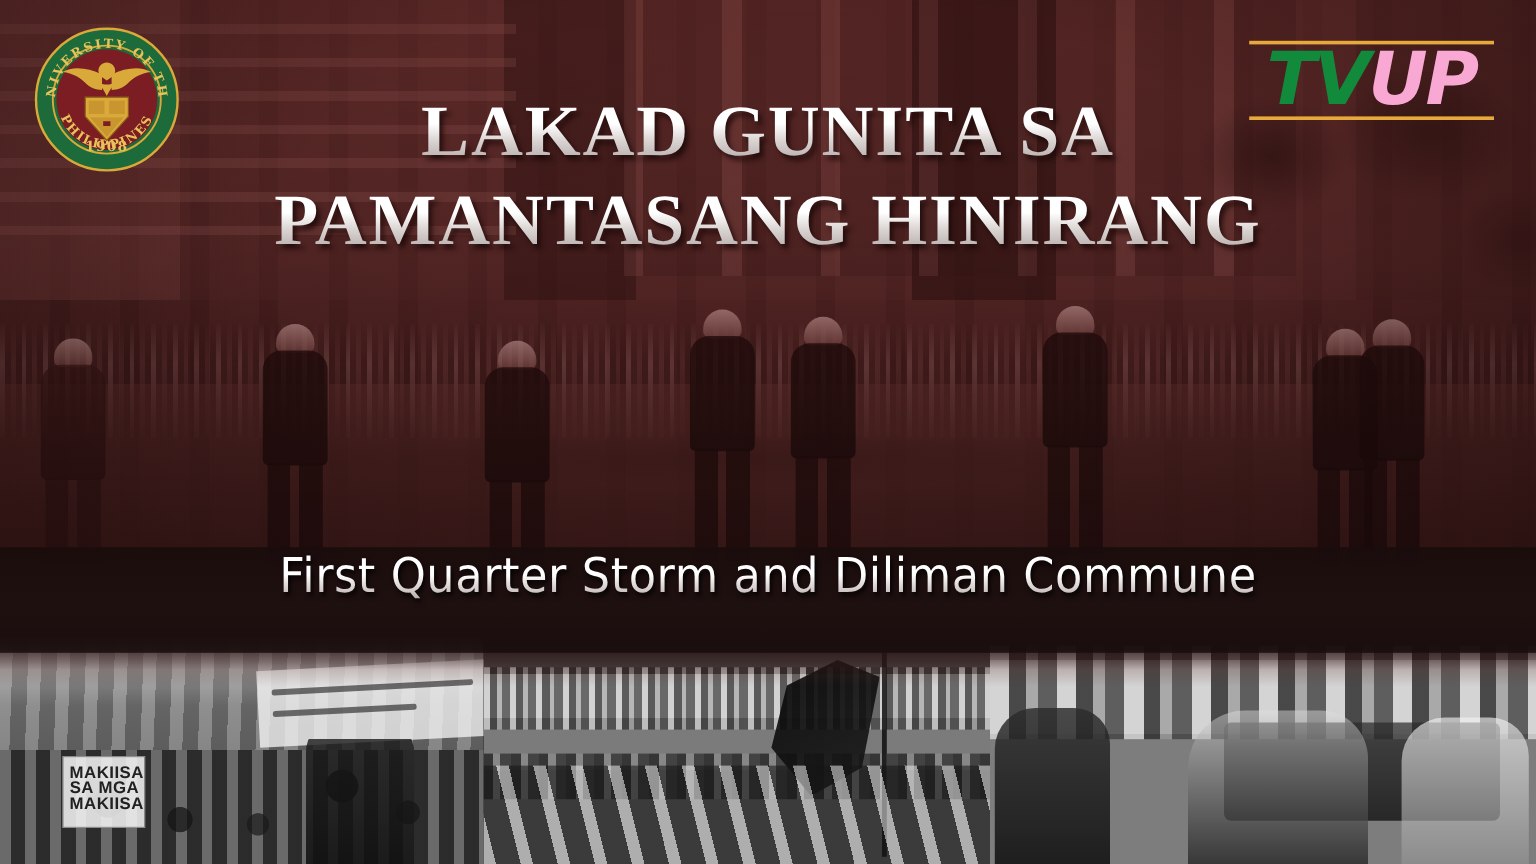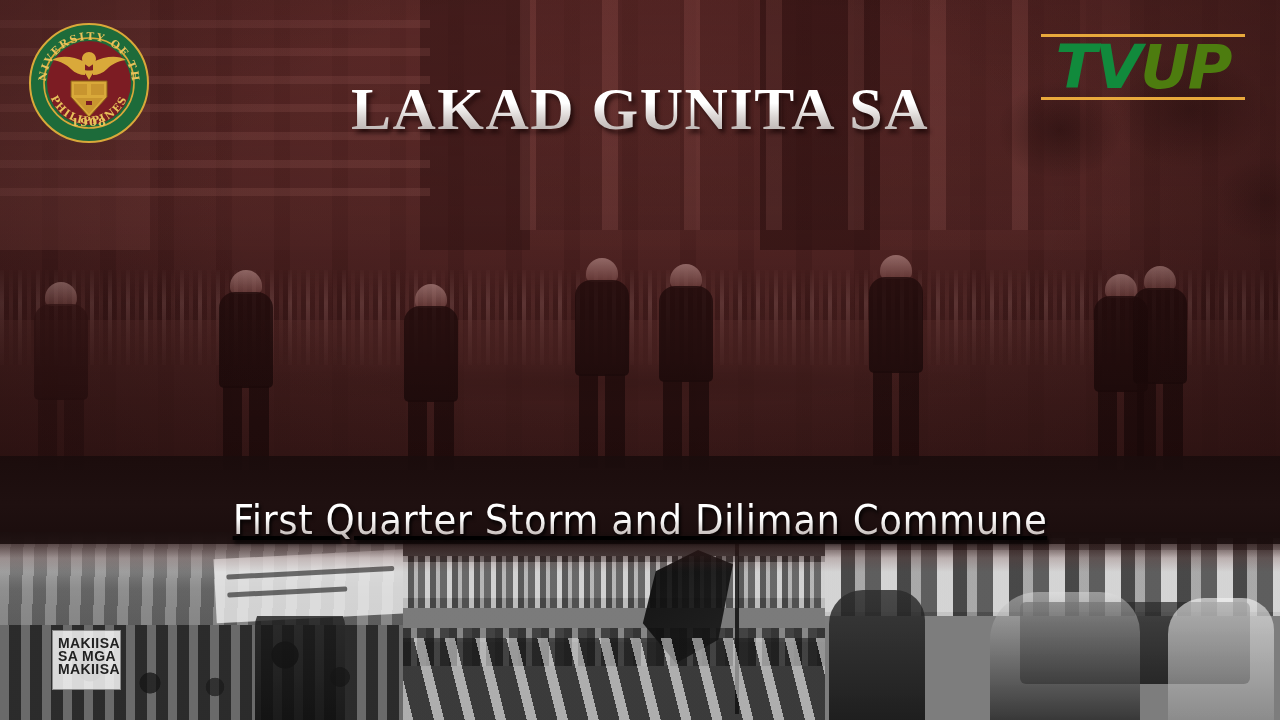--- a/index.html
+++ b/index.html
@@ -186,21 +186,21 @@
     text-align: center;
     font-family: "DejaVu Sans", sans-serif;
     font-weight: bold;
     font-style: italic;
     font-size: 61px;
     line-height: 70px;
     letter-spacing: -2px;
     white-space: nowrap;
   }
   .tvup-tv { color: #118a3c; }
-  .tvup-up { color: #4d7c0f; text-align: center; }
+  .tvup-up { color: #f9a8d4; text-align: center; }
 
   
   .title-wrap {
     position: absolute;
     left: 0; right: 0; top: 72px;
     z-index: 25;
     text-align: center;
     pointer-events: none;
   }
   .title-line {
@@ -223,23 +223,22 @@
     position: absolute;
     left: 0; right: 0;
     top: 456px;
     height: 88px;
     z-index: 28;
     background: linear-gradient(to bottom,
       rgba(26,12,12,0.93) 0%,
       rgba(30,16,16,0.90) 55%,
       rgba(24,12,12,0.86) 100%);
     display: flex;
-    align-items: flex-end;
+    align-items: flex-start;
     justify-content: center;
-    text-decoration: underline;
   }
   .subtitle-text {
     font-family: "DejaVu Sans", sans-serif;
     font-size: 40px;
     line-height: 48px;
     letter-spacing: 0.5px;
     font-weight: normal;
     color: #ffffff;
     background: linear-gradient(to bottom, #ffffff 0%, #ffffff 48%, #ded8d6 66%, #a89e9c 100%);
     -webkit-background-clip: text;
@@ -541,20 +540,21 @@
   </div>
 
   <div class="tvup">
     <div class="tvup-rule top"></div>
     <div class="tvup-word"><span class="tvup-tv">TV</span><span class="tvup-up">UP</span></div>
     <div class="tvup-rule bottom"></div>
   </div>
 
   <div class="title-wrap">
     <div class="title-line">LAKAD GUNITA SA</div>
+    <div class="title-line">PAMANTASANG HINIRANG</div>
   </div>
 
   <div class="subtitle-bar">
     <div class="subtitle-text">First Quarter Storm and Diliman Commune</div>
   </div>
 
   <div class="strip">
 
     <div class="photo p1">
       <div class="photo-base"></div>

